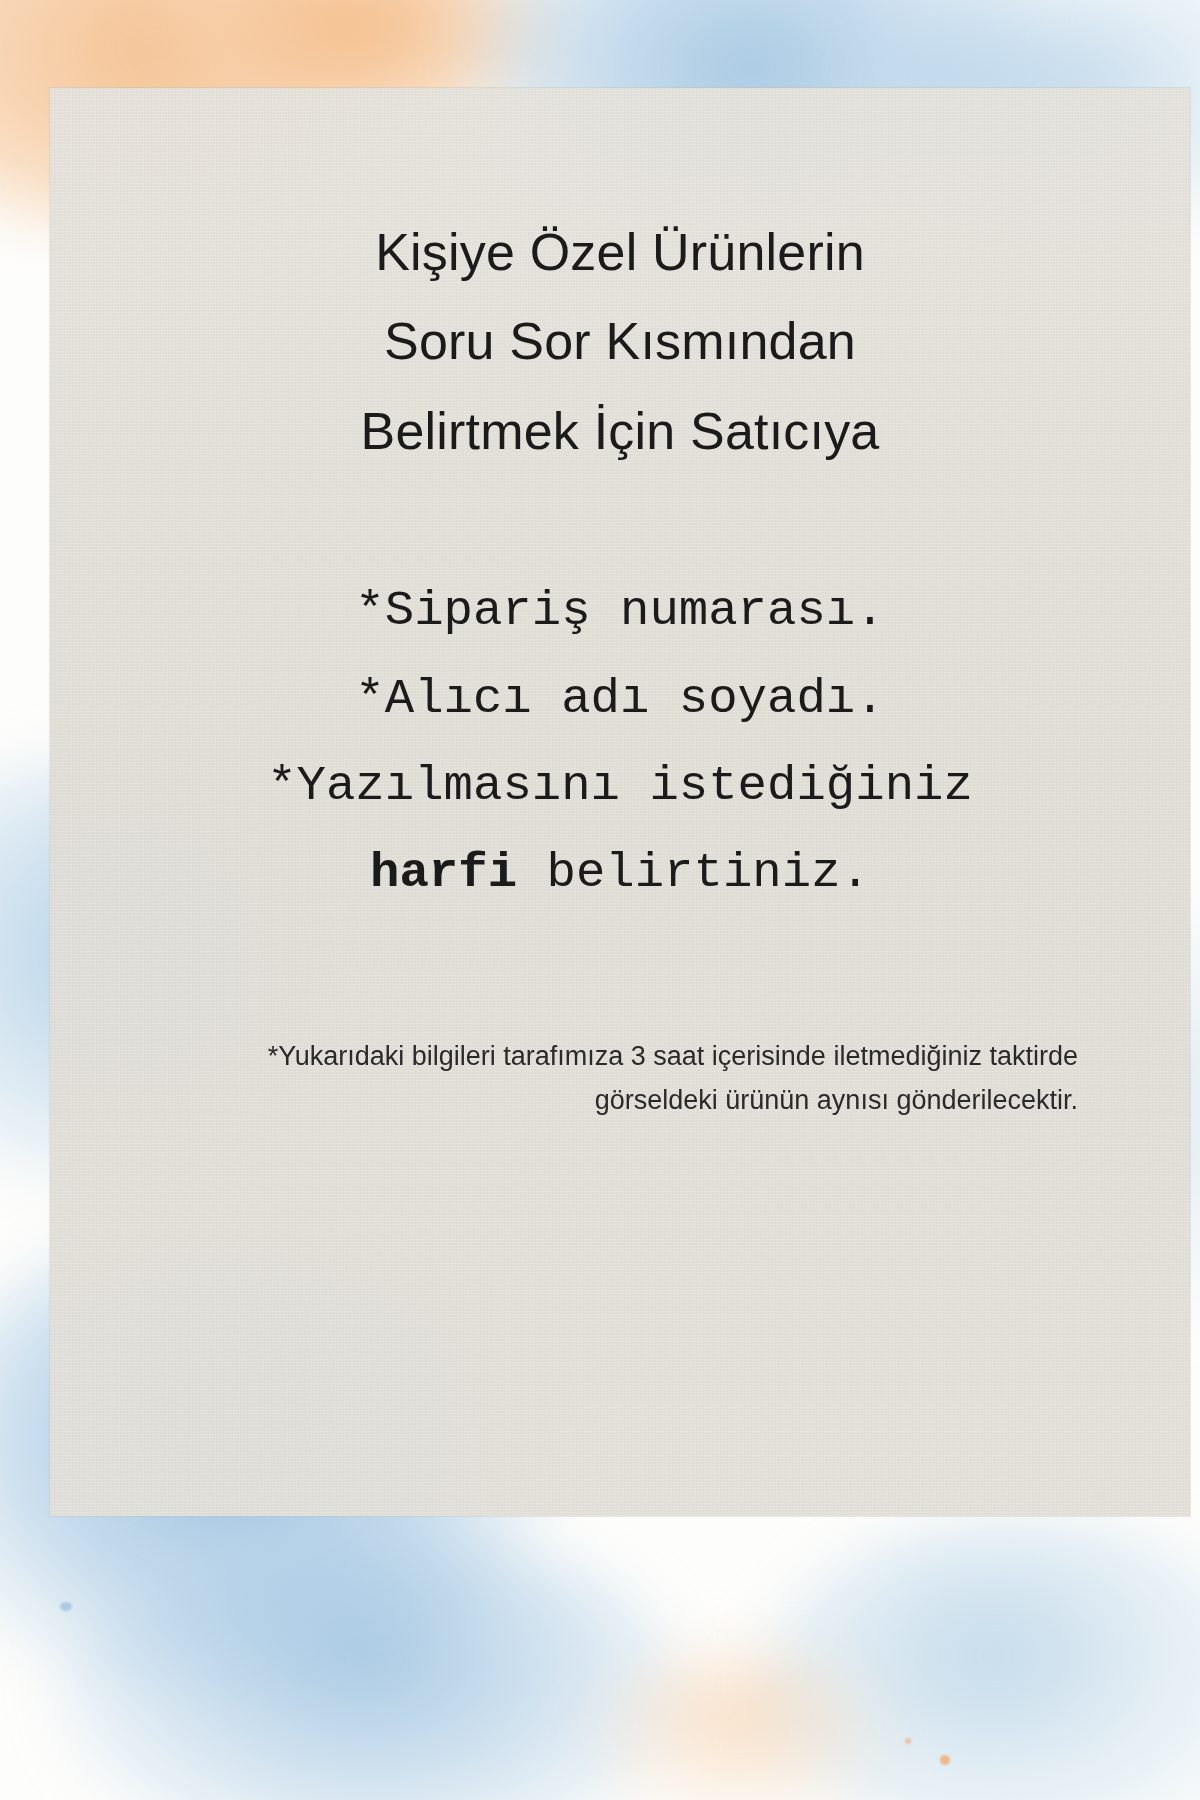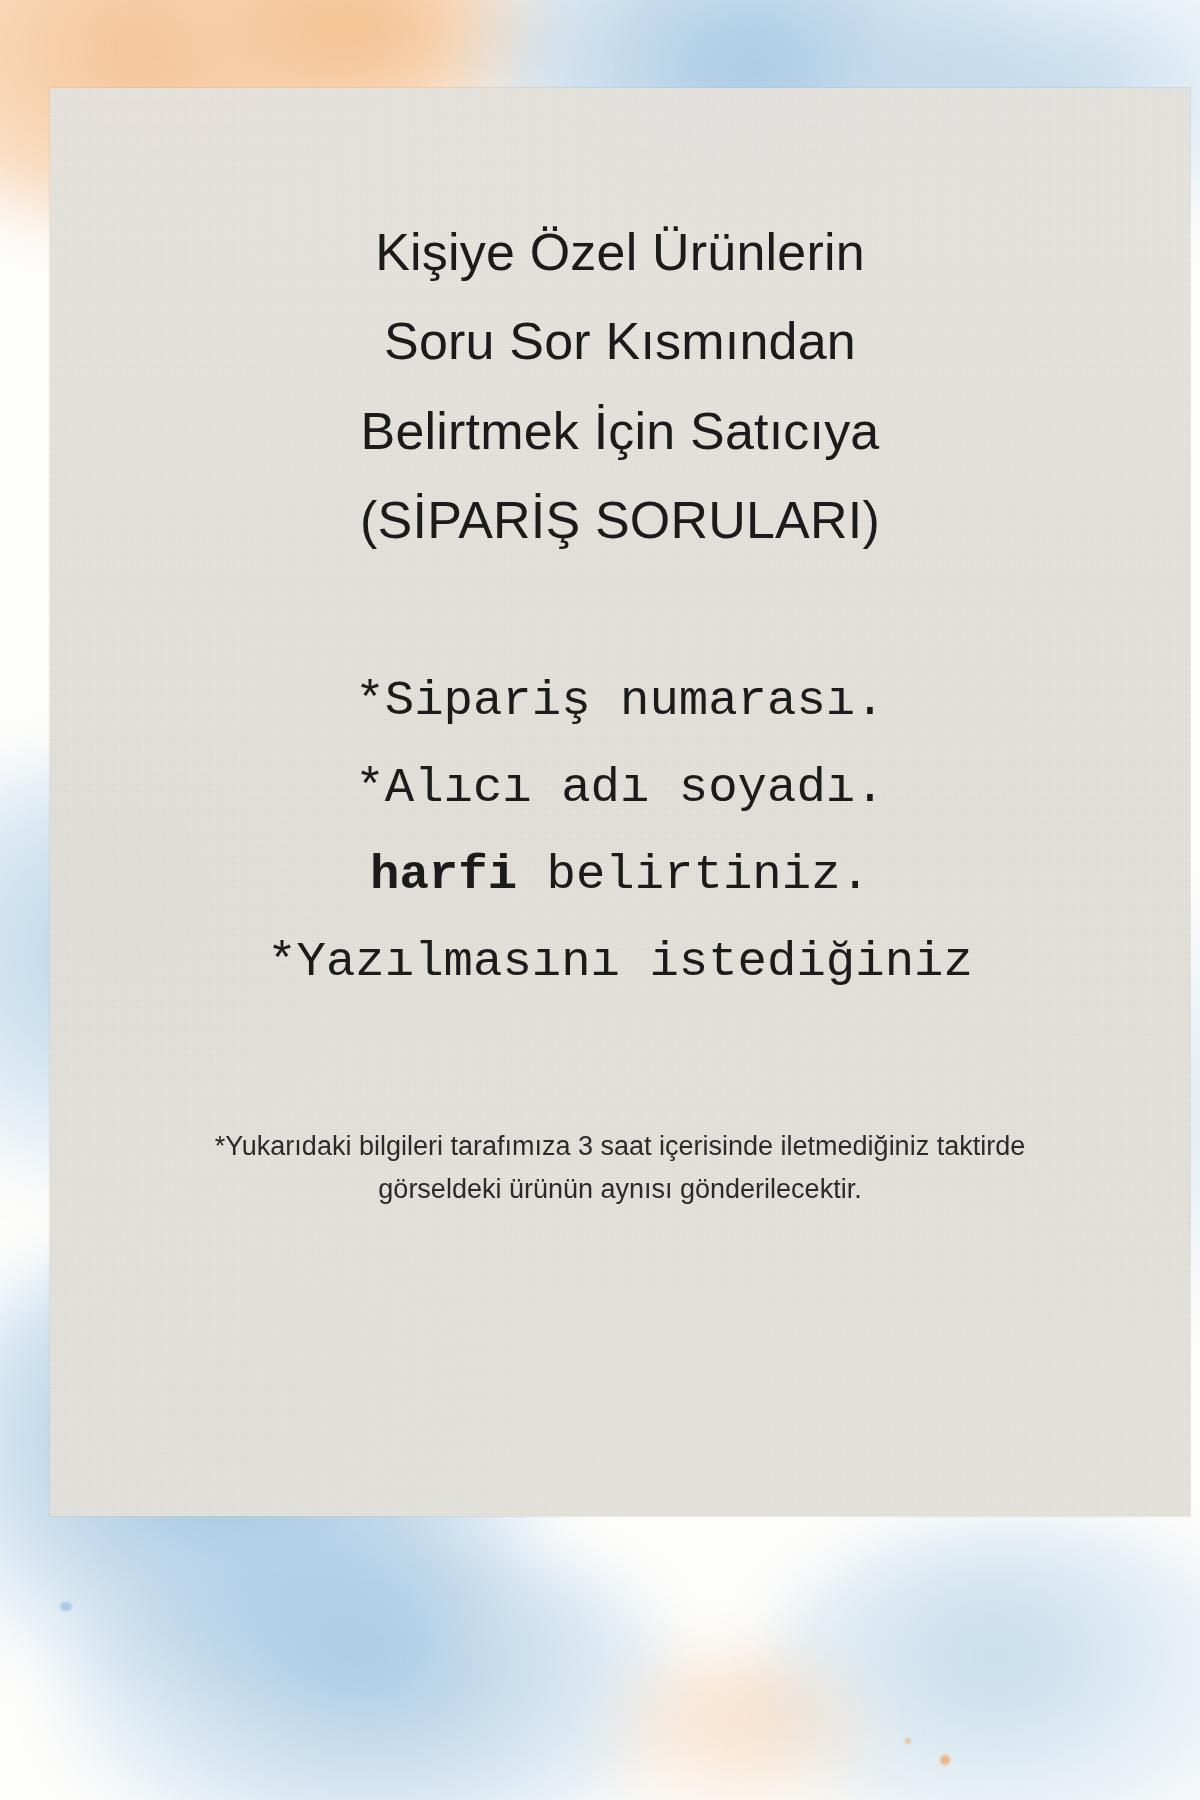--- a/index.html
+++ b/index.html
@@ -150,20 +150,21 @@
   }
   .details div { white-space: nowrap; }
   .details b { font-weight: 700; }
 
   .footnote {
     margin-top: 118px;
     font-size: 27px;
     line-height: 1.62;
     color: #2a2a2a;
     padding: 0 22px;
+    text-align: right;
   }
 </style>
 </head>
 <body>
 
 <div class="poster">
 
   <div class="wash wash-peach-tl"></div>
   <div class="wash wash-peach-tl2"></div>
   <div class="wash wash-blue-t"></div>
@@ -180,29 +181,28 @@
   <div class="speck" style="left:60px; top:1602px; width:12px; height:9px; background:rgba(150,190,222,0.7);"></div>
   <div class="speck" style="left:1092px; top:1492px; width:9px; height:9px; background:rgba(170,203,230,0.6);"></div>
 
   <div class="card">
     <div class="card-inner">
 
       <div class="headline">
         <div>Kişiye Özel Ürünlerin</div>
         <div>Soru Sor Kısmından</div>
         <div>Belirtmek İçin Satıcıya</div>
-        <div>(SİPARİŞ SORULARI)</div>
       </div>
 
       <div class="gap"></div>
 
       <div class="details">
         <div>*Sipariş numarası.</div>
         <div>*Alıcı adı soyadı.</div>
+        <div>*Yazılmasını istediğiniz</div>
         <div><b>harfi</b><span> belirtiniz.</span></div>
-        <div>*Yazılmasını istediğiniz</div>
       </div>
 
       <div class="footnote">*Yukarıdaki bilgileri tarafımıza 3 saat içerisinde iletmediğiniz taktirde görseldeki ürünün aynısı gönderilecektir.</div>
 
     </div>
   </div>
 </div>
 
 </body></html>

